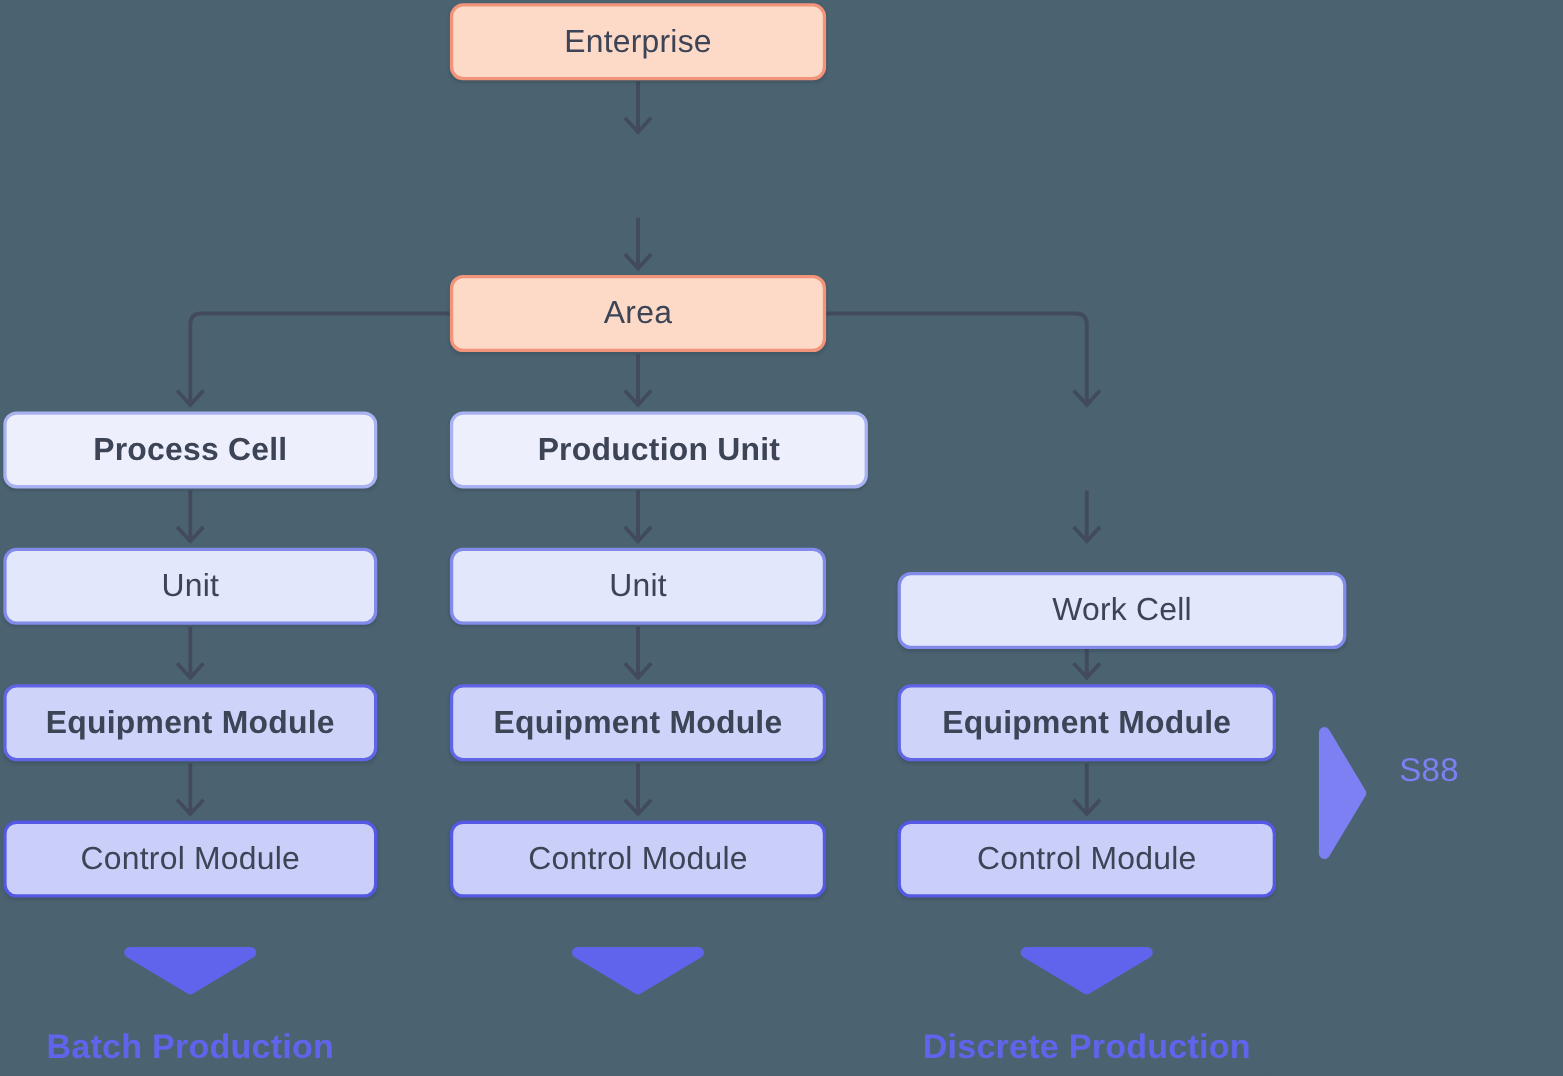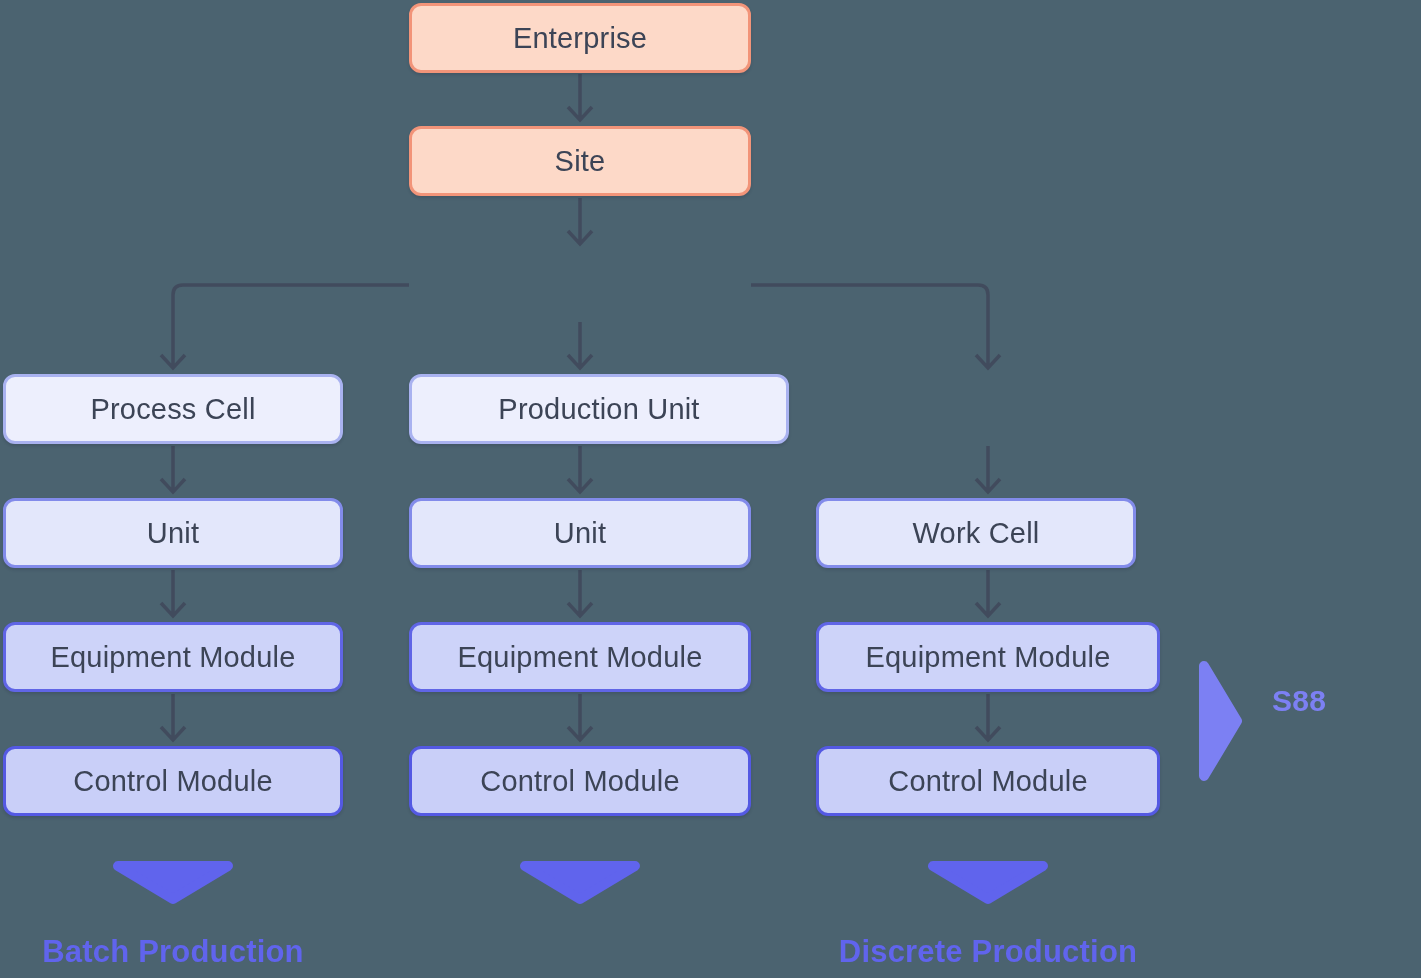--- a/index.html
+++ b/index.html
@@ -58,40 +58,40 @@
     align-items: center;
     justify-content: center;
     border-radius: 12px;
     border: 3px solid;
     font-size: 29px;
     color: var(--node-text);
     box-shadow: 0 2px 3px rgba(25, 35, 55, 0.18);
     letter-spacing: 0.2px;
   }
   .lvl-orange { background: var(--orange-fill); border-color: var(--orange-border); }
-  .lvl-1 { background: var(--level1-fill); border-color: var(--level1-border); }
+  .lvl-1 { background: var(--level1-fill); border-color: var(--level1-border); font-weight: bold; }
   .lvl-2 { background: var(--level2-fill); border-color: var(--level2-border); }
-  .lvl-3 { background: var(--level3-fill); border-color: var(--level3-border); }
+  .lvl-3 { background: var(--level3-fill); border-color: var(--level3-border); font-weight: bold; }
   .lvl-4 { background: var(--level4-fill); border-color: var(--level4-border); }
   .footer-label {
     position: absolute;
     top: 934px;
     width: 400px;
     text-align: center;
     font-size: 31px;
     font-weight: 700;
     color: var(--accent);
     letter-spacing: 0.2px;
   }
   .s88-label {
     position: absolute;
     left: 1272px;
     top: 680px;
     font-size: 30px;
-    font-weight: 700;
+    font-weight: 400;
     color: var(--accent-light);
     line-height: 42px;
     letter-spacing: 0.3px;
   }
   .s88-label span { display: block; }
 </style>
 </head>
 <body>
 
 <div class="canvas">
@@ -118,33 +118,33 @@
     <path class="link" d="M988 694 L988 739 M976 727 L988 740 L1000 727"></path>
 
     <path class="tri" d="M118 866 L228 866 L173 899 Z"></path>
     <path class="tri" d="M525 866 L635 866 L580 899 Z"></path>
     <path class="tri" d="M933 866 L1043 866 L988 899 Z"></path>
 
     <path class="tri-s88" d="M1204 666 L1237 721 L1204 776 Z"></path>
   </svg>
 
   <div class="node lvl-orange" style="left:409px; top:3px; width:342px">Enterprise</div>
-  <div class="node lvl-orange" style="left:409px; top:126px; width:342px">Site</div>
+  <div class="node lvl-orange" style="left:409px; top:250px; width:342px">Area</div>
 
   <div class="node lvl-1" style="left:3px; top:374px; width:340px">Process Cell</div>
   <div class="node lvl-2" style="left:3px; top:498px; width:340px">Unit</div>
   <div class="node lvl-3" style="left:3px; top:622px; width:340px">Equipment Module</div>
   <div class="node lvl-4" style="left:3px; top:746px; width:340px">Control Module</div>
 
   <div class="node lvl-1" style="left:409px; top:374px; width:380px">Production Unit</div>
   <div class="node lvl-2" style="left:409px; top:498px; width:342px">Unit</div>
   <div class="node lvl-3" style="left:409px; top:622px; width:342px">Equipment Module</div>
   <div class="node lvl-4" style="left:409px; top:746px; width:342px">Control Module</div>
 
-  <div class="node lvl-2" style="left:816px; top:498px; width:320px">Work Cell</div>
+  <div class="node lvl-2" style="left:816px; top:520px; width:408px">Work Cell</div>
   <div class="node lvl-3" style="left:816px; top:622px; width:344px">Equipment Module</div>
   <div class="node lvl-4" style="left:816px; top:746px; width:344px">Control Module</div>
 
   <div class="footer-label" style="left:-27px">Batch Production</div>
   <div class="footer-label" style="left:788px">Discrete Production</div>
 
   <div class="s88-label">
     <span>S88</span>
   </div>
 

